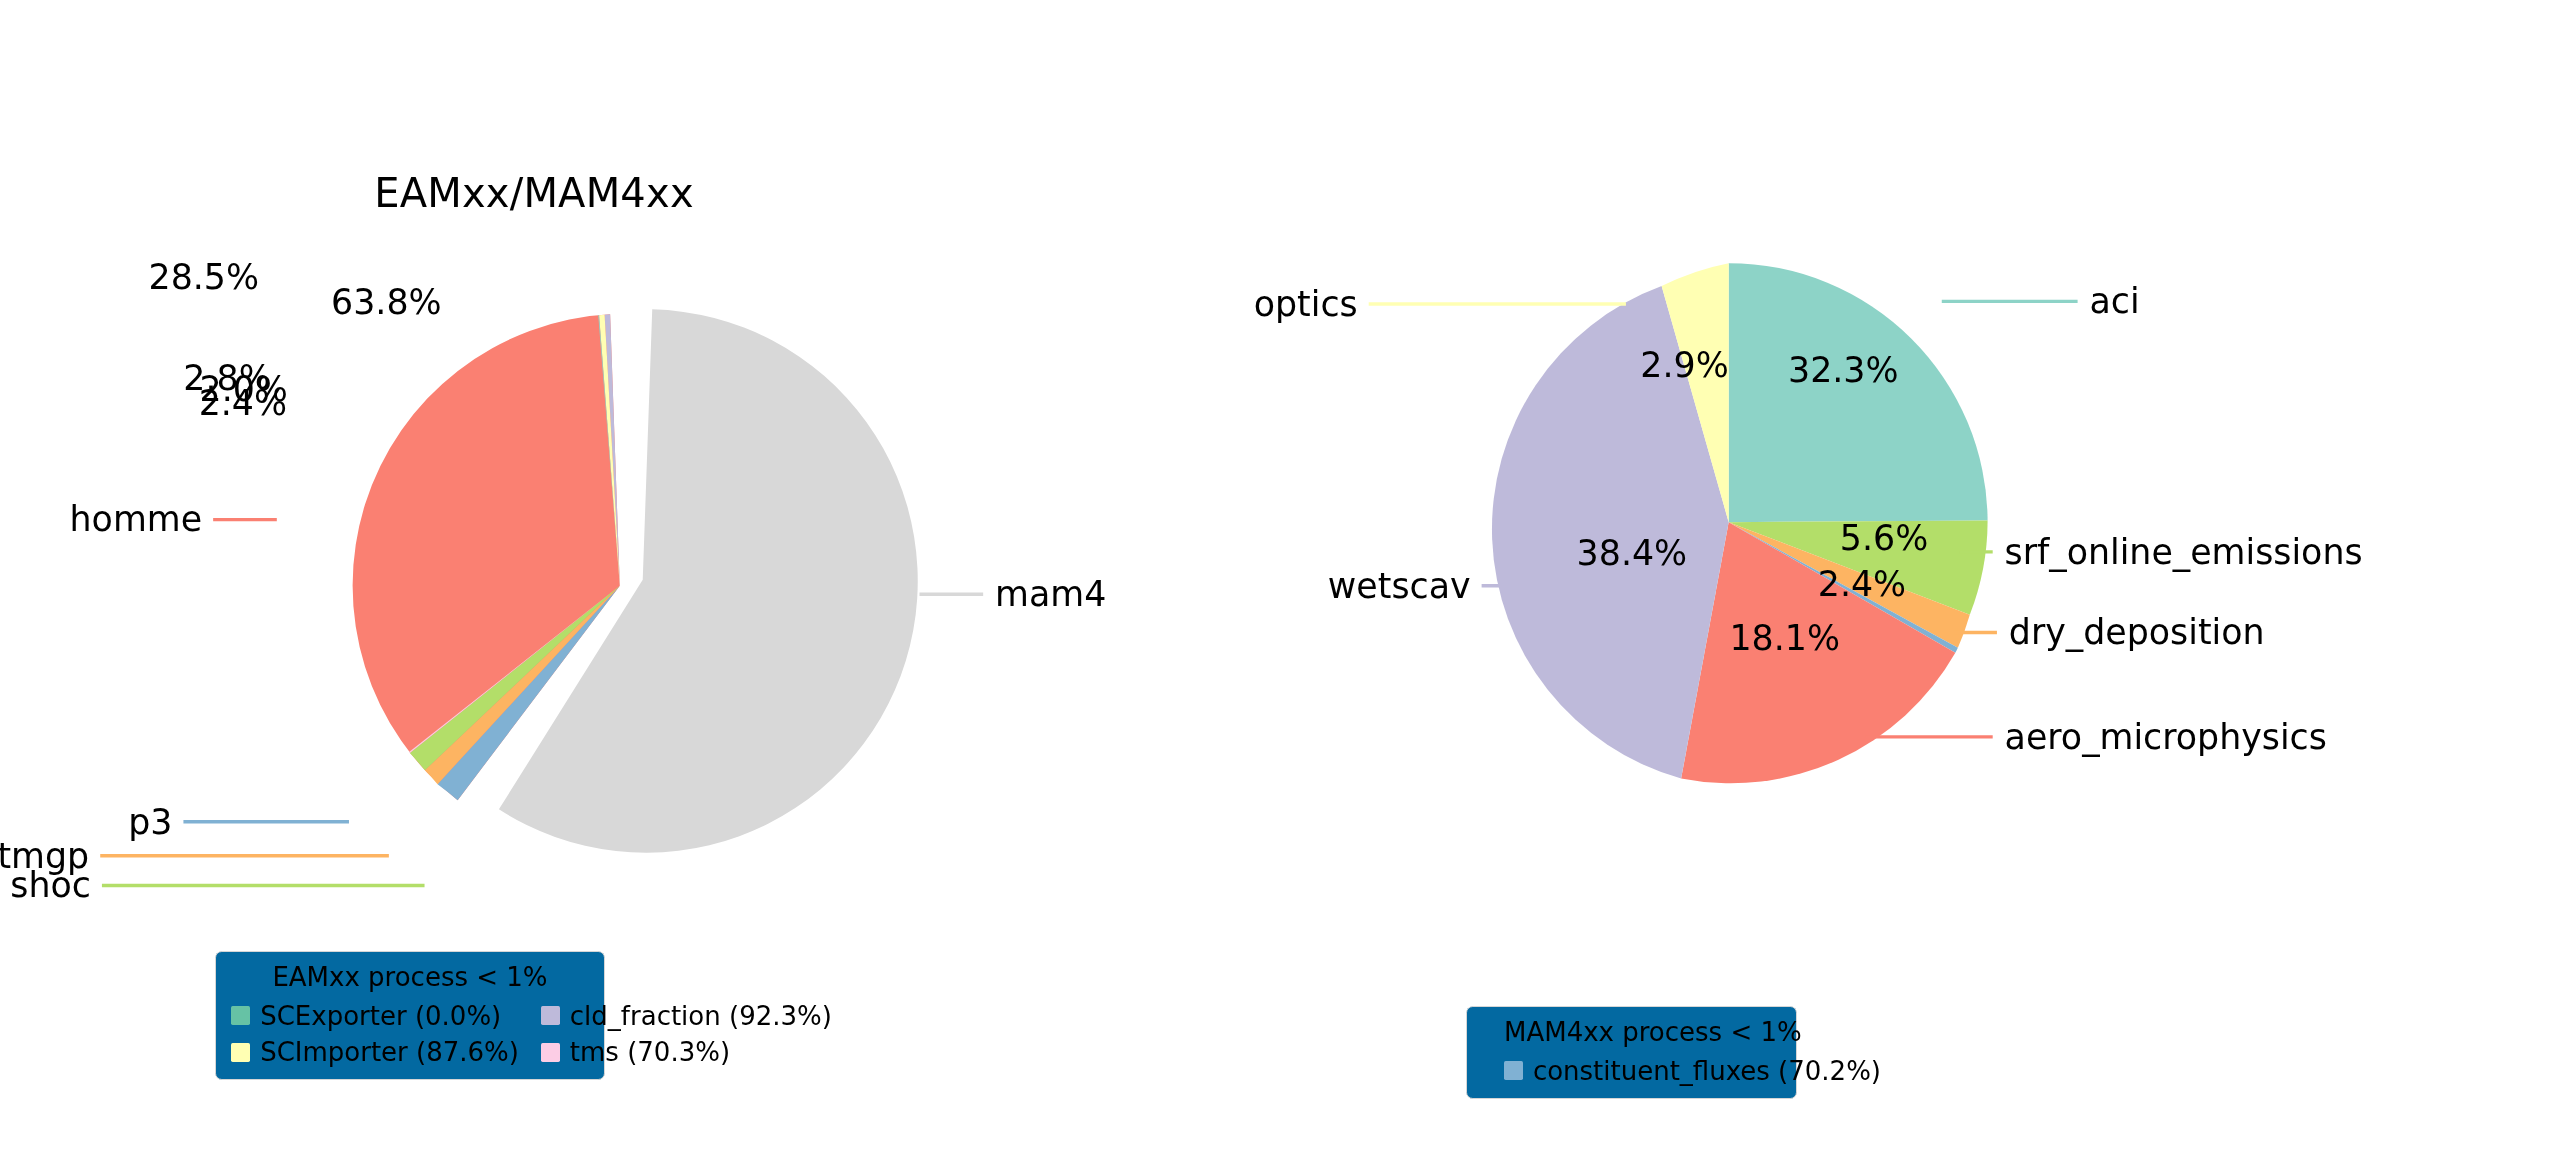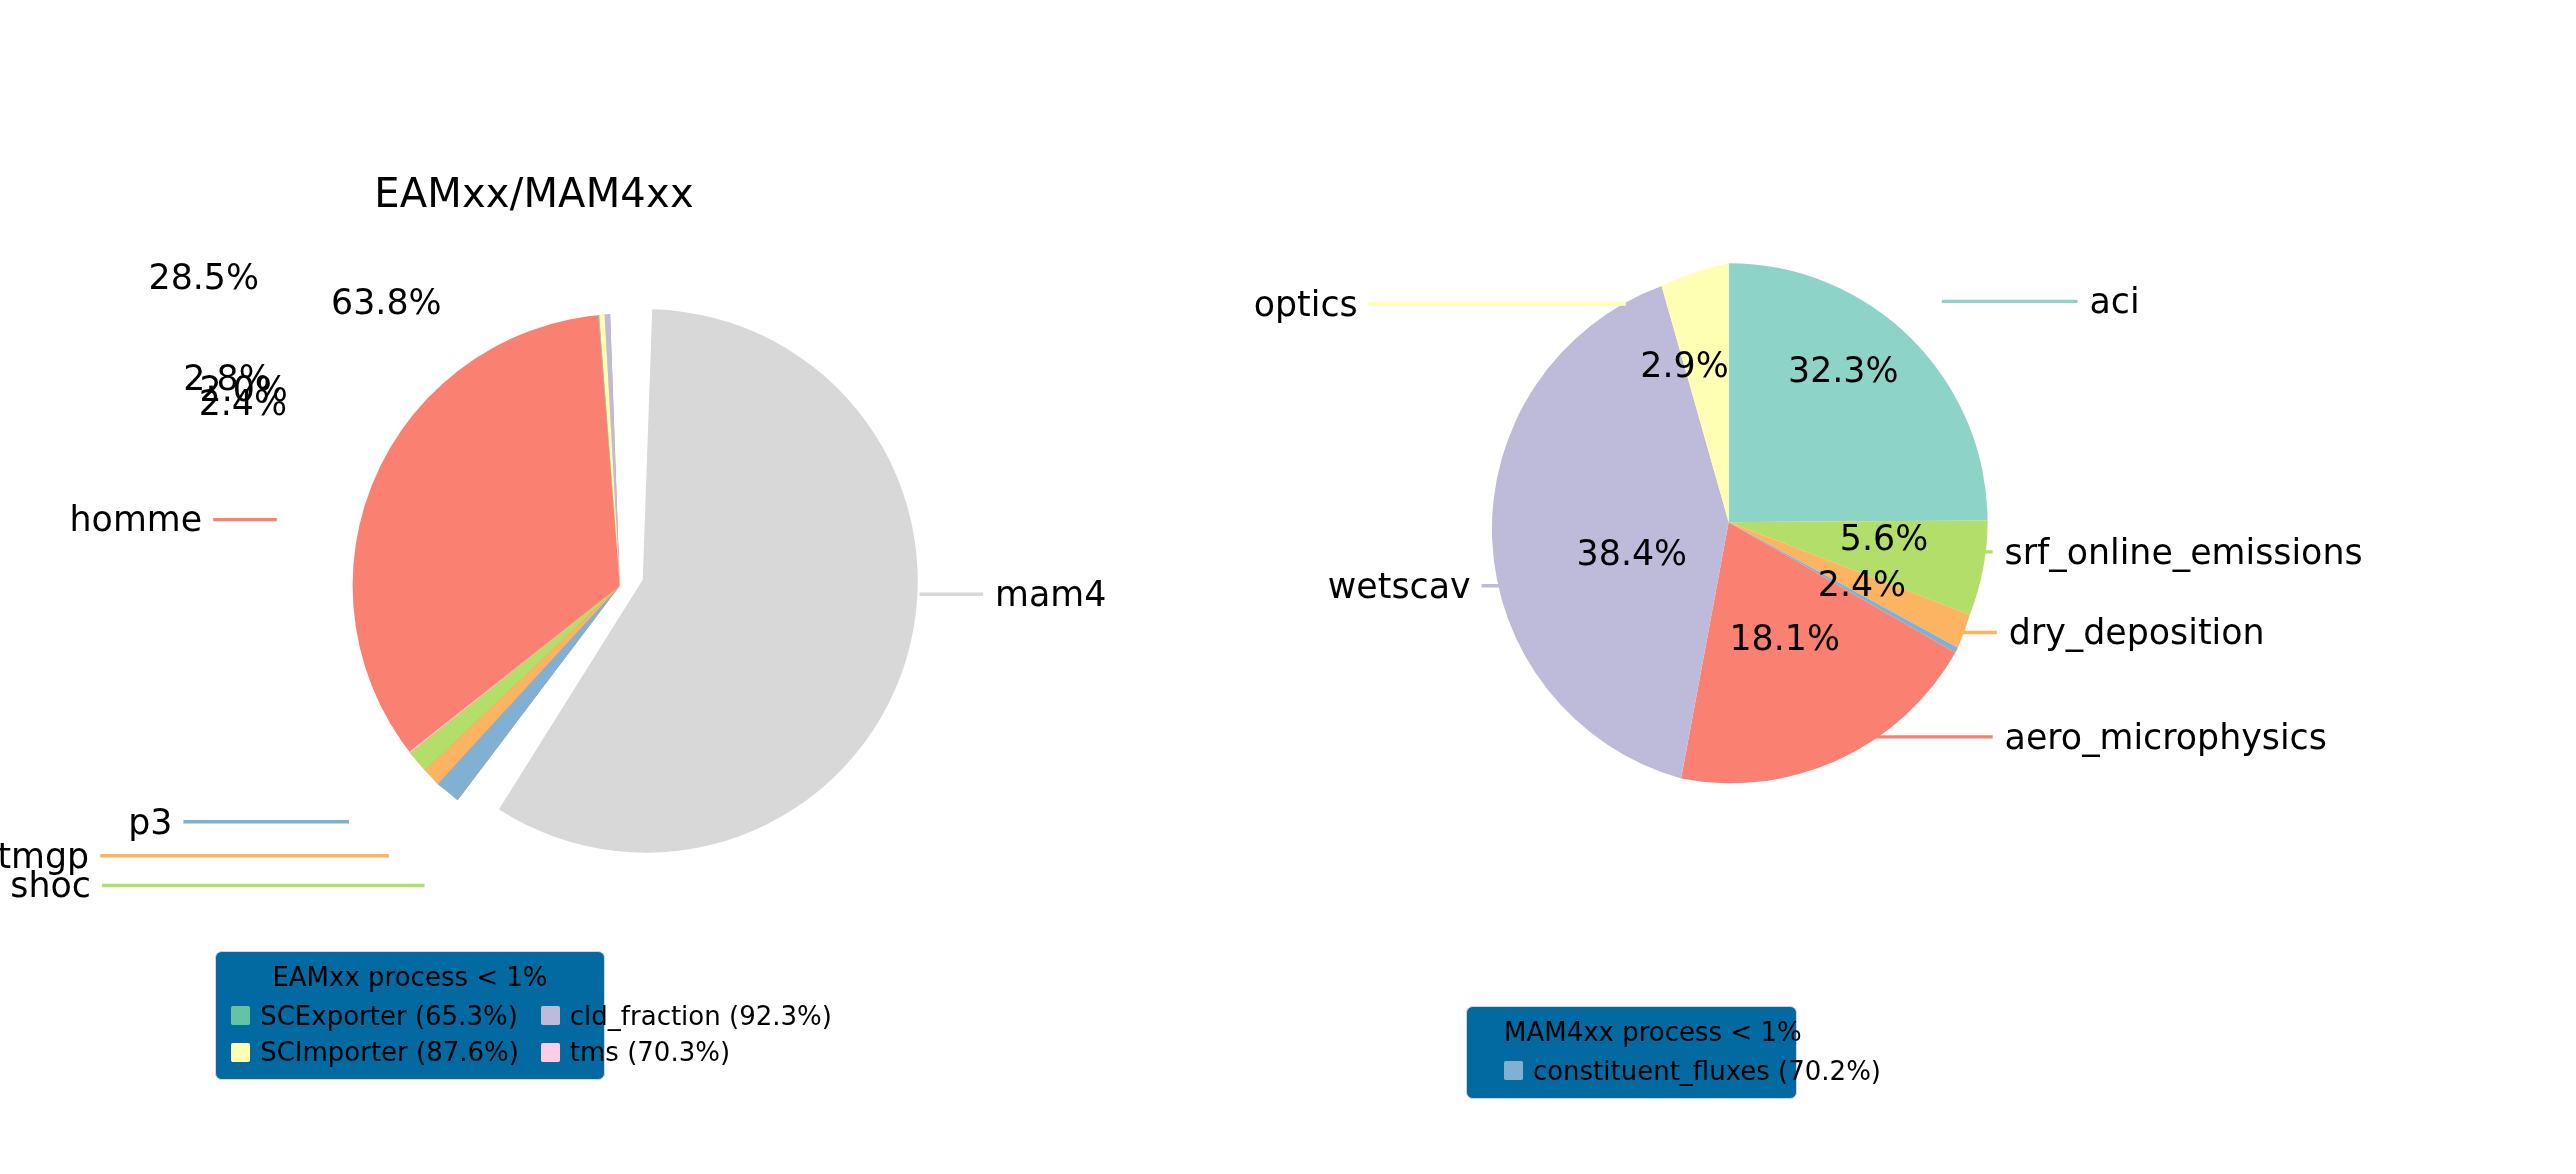--- a/index.html
+++ b/index.html
@@ -76,21 +76,21 @@
       <text class="wedgelabel" x="105" y="1022" text-anchor="end">rrtmgp</text>
       <text class="wedgelabel" x="107" y="1057" text-anchor="end">shoc</text>
     </svg>
 
     <div class="legendbox" style="left:215px;top:951px;width:390px;">
       <div class="legend-title">EAMxx process &lt; 1%</div>
       <div class="legend-grid">
         <div class="legend-col">
           <div class="legend-item">
             <span class="swatch" style="background:#66c2a5"></span>
-            <span>SCExporter (65.3%)</span>
+            <span>SCExporter (0.0%)</span>
           </div>
           <div class="legend-item">
             <span class="swatch" style="background:#ffffb3"></span>
             <span>SCImporter (87.6%)</span>
           </div>
         </div>
         <div class="legend-col">
           <div class="legend-item">
             <span class="swatch" style="background:#bebada"></span>
             <span>cld_fraction (92.3%)</span>

